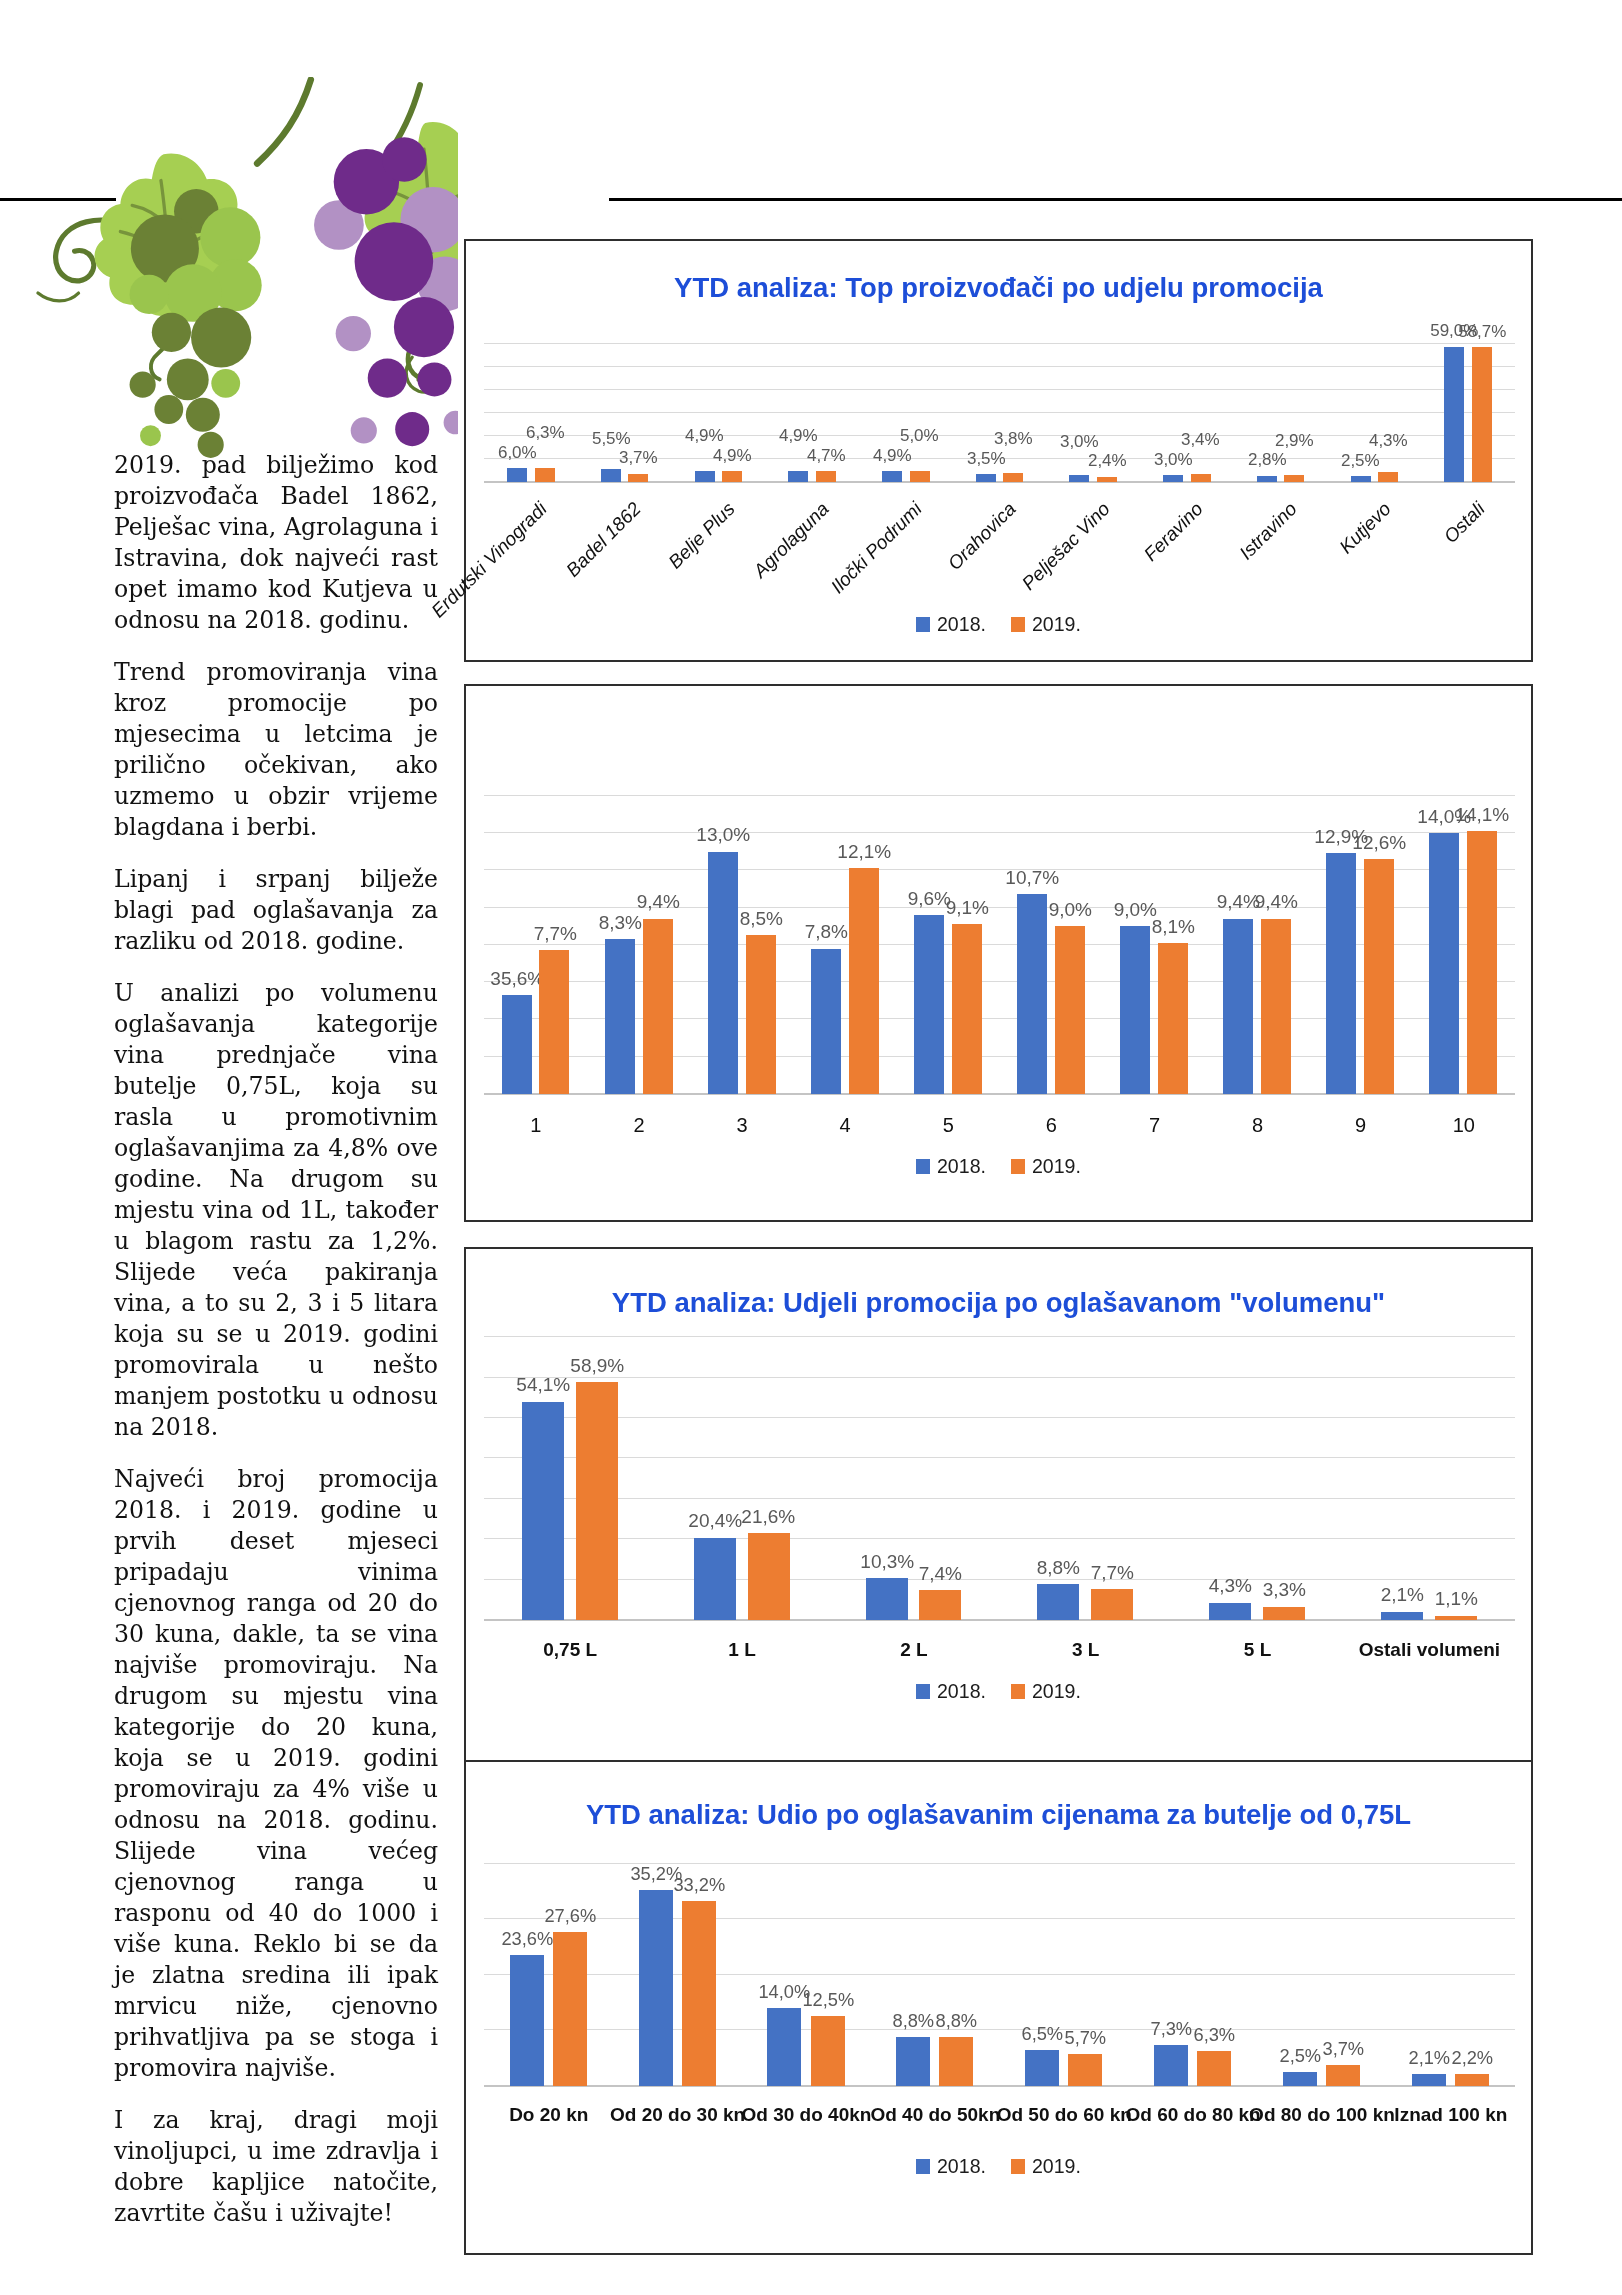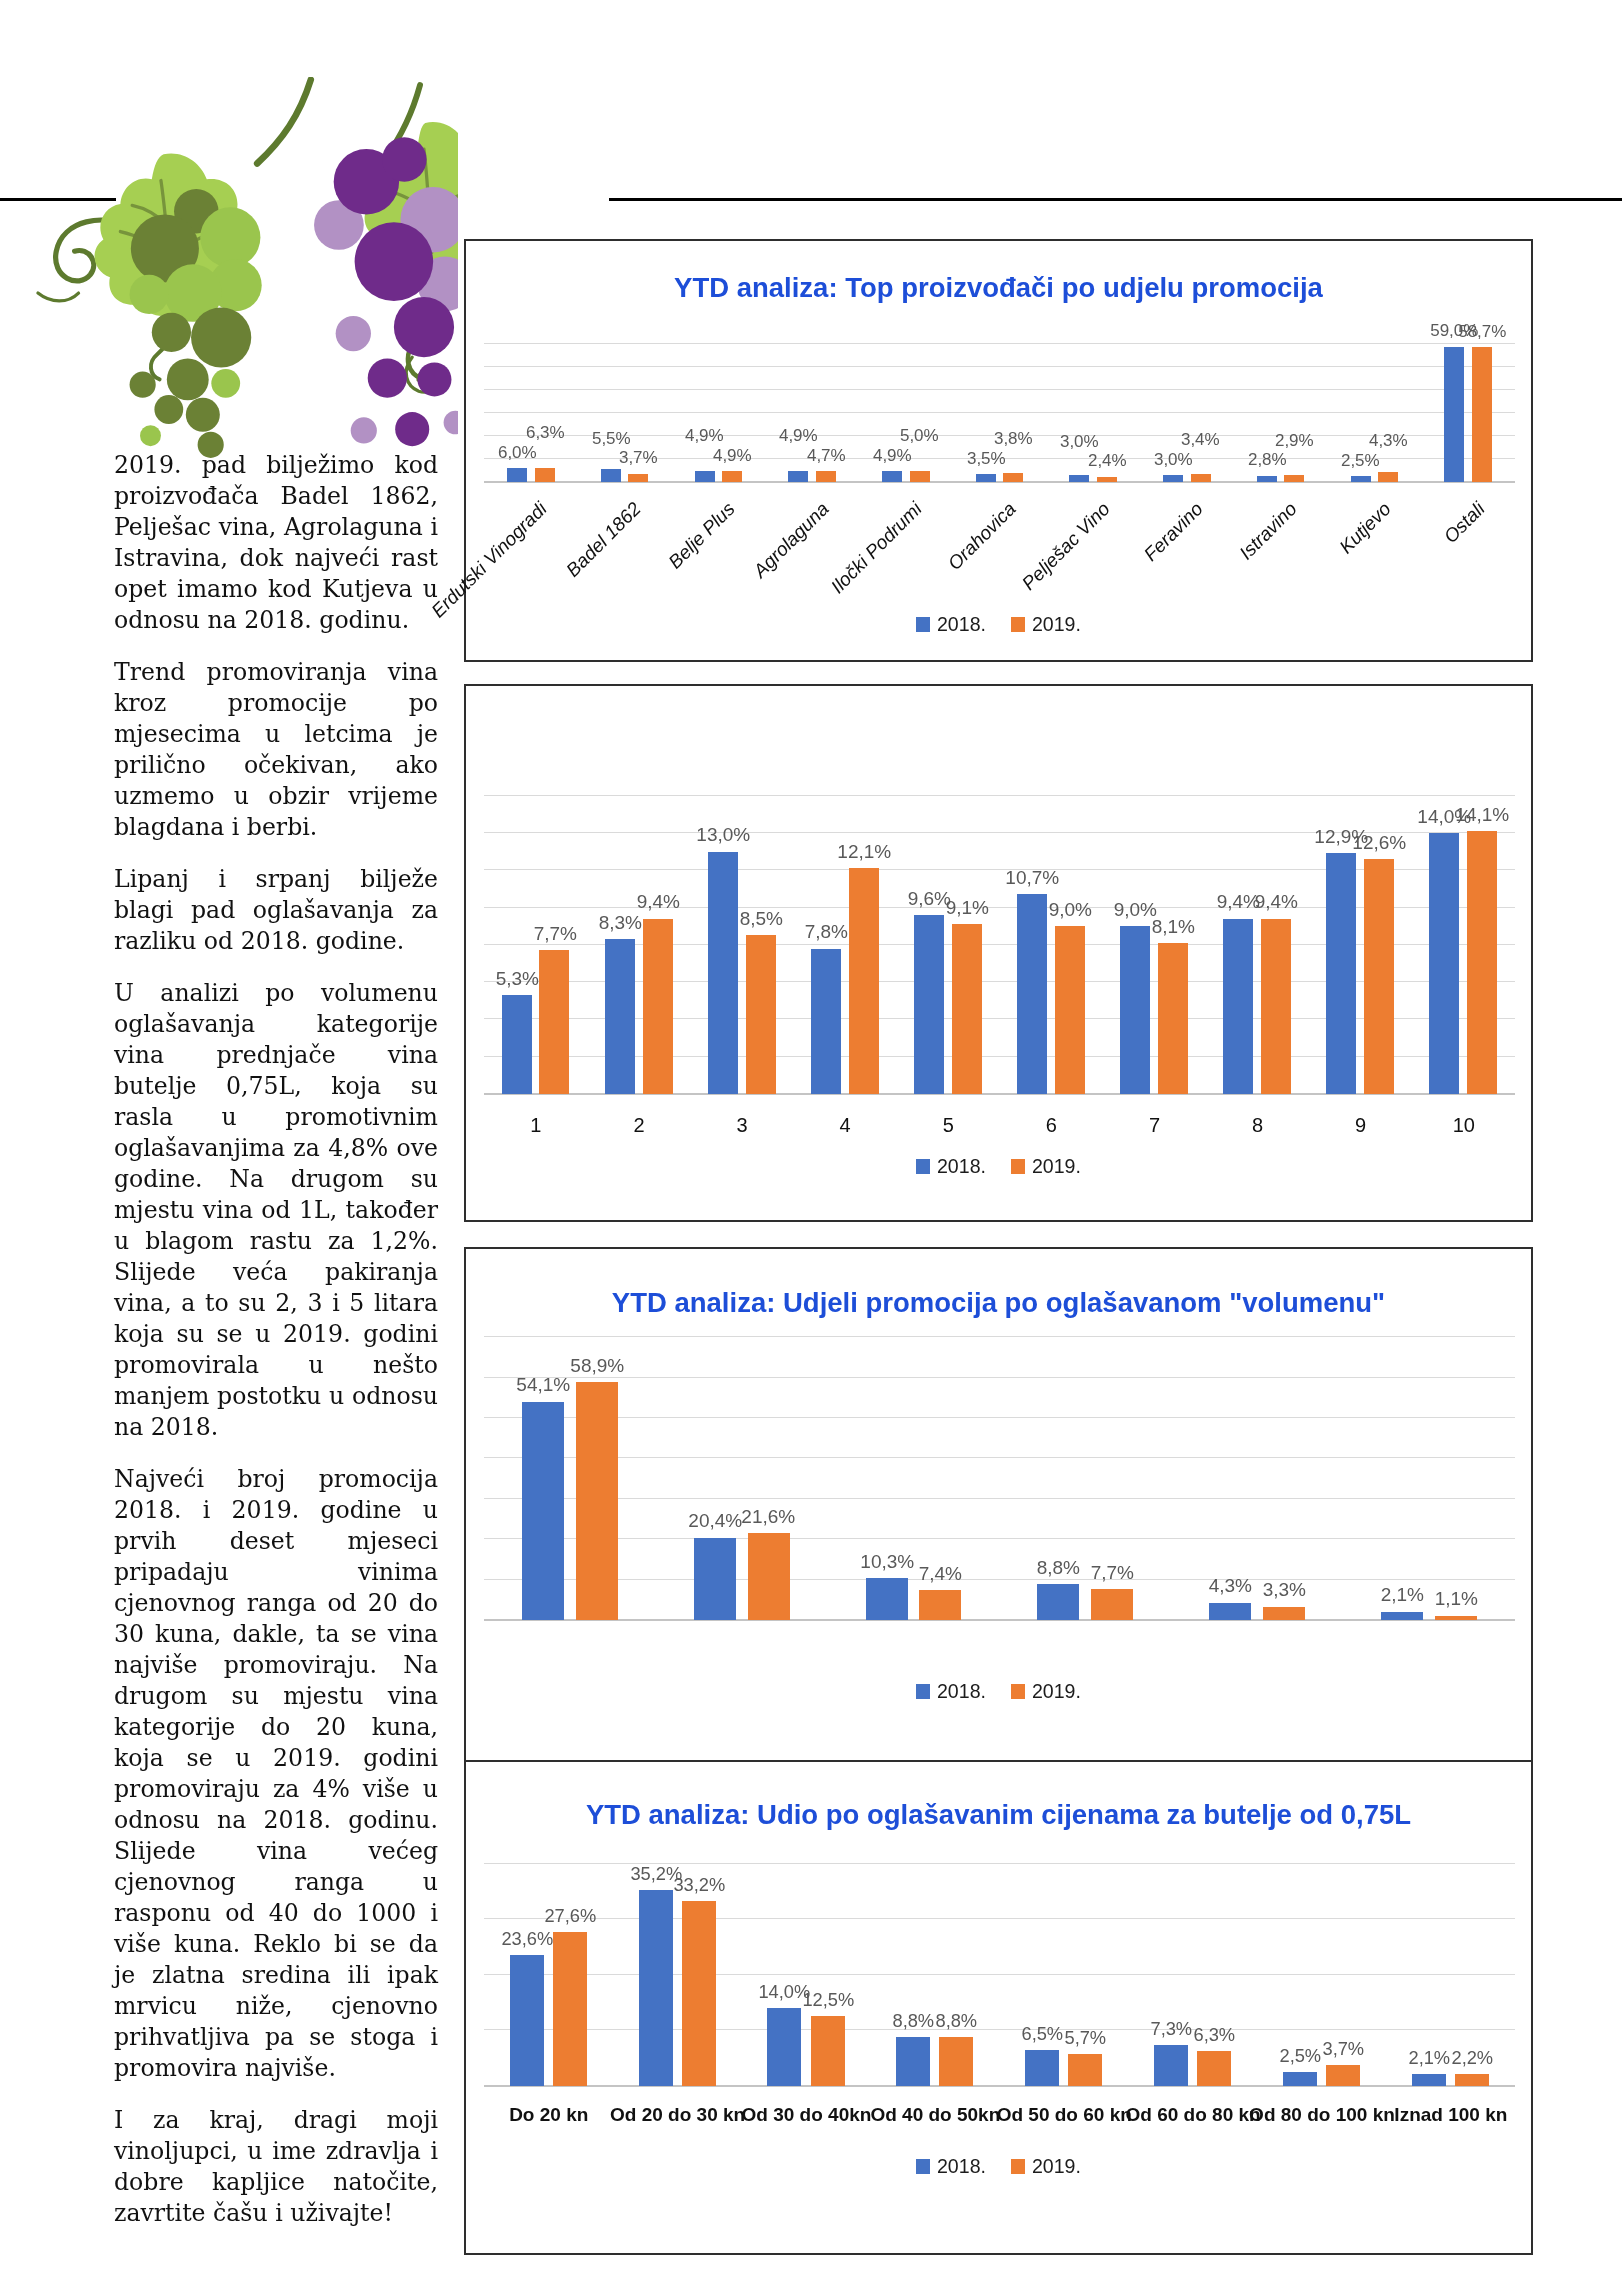--- a/index.html
+++ b/index.html
@@ -238,21 +238,21 @@
           <div class="gridline" style="bottom: 37px;"></div>
           <div class="gridline" style="bottom: 75px;"></div>
           <div class="gridline" style="bottom: 112px;"></div>
           <div class="gridline" style="bottom: 149px;"></div>
           <div class="gridline" style="bottom: 186px;"></div>
           <div class="gridline" style="bottom: 224px;"></div>
           <div class="gridline" style="bottom: 261px;"></div>
           <div class="gridline" style="bottom: 298px;"></div>
           <div class="axis-baseline"></div>
           <div class="bar" style="left: 17.5px; width: 30px; height: 99px; background: rgb(68, 114, 196);"></div>
-          <div class="vlabel" style="left: 33px; bottom: 104px;">5,3%</div>
+          <div class="vlabel" style="left: 33px; bottom: 104px;">35,6%</div>
           <div class="bar" style="left: 55px; width: 30px; height: 144px; background: rgb(237, 125, 49);"></div>
           <div class="vlabel" style="left: 71px; bottom: 149px;">7,7%</div>
           <div class="bar" style="left: 121px; width: 30px; height: 155px; background: rgb(68, 114, 196);"></div>
           <div class="vlabel" style="left: 136px; bottom: 160px;">8,3%</div>
           <div class="bar" style="left: 159px; width: 30px; height: 175px; background: rgb(237, 125, 49);"></div>
           <div class="vlabel" style="left: 174px; bottom: 181px;">9,4%</div>
           <div class="bar" style="left: 224px; width: 30px; height: 242px; background: rgb(68, 114, 196);"></div>
           <div class="vlabel" style="left: 239px; bottom: 248px;">13,0%</div>
           <div class="bar" style="left: 262px; width: 30px; height: 159px; background: rgb(237, 125, 49);"></div>
           <div class="vlabel" style="left: 277px; bottom: 164px;">8,5%</div>
@@ -337,20 +337,28 @@
           <div class="bar" style="left: 607px; width: 42px; height: 31px; background: rgb(237, 125, 49);"></div>
           <div class="vlabel" style="left: 628px; bottom: 36px;">7,7%</div>
           <div class="bar" style="left: 725px; width: 42px; height: 17.4px; background: rgb(68, 114, 196);"></div>
           <div class="vlabel" style="left: 746px; bottom: 22.6px;">4,3%</div>
           <div class="bar" style="left: 779px; width: 42px; height: 13.3px; background: rgb(237, 125, 49);"></div>
           <div class="vlabel" style="left: 800px; bottom: 18.6px; text-align: center;">3,3%</div>
           <div class="bar" style="left: 897px; width: 42px; height: 8.5px; background: rgb(68, 114, 196);"></div>
           <div class="vlabel" style="left: 918px; bottom: 13.7px;">2,1%</div>
           <div class="bar" style="left: 951px; width: 42px; height: 4.4px; background: rgb(237, 125, 49);"></div>
           <div class="vlabel" style="left: 972px; bottom: 9.7px;">1,1%</div>
+        </div>
+      <div class="chart-xaxis">
+          <span class="cat" style="left: 8.333%;">0,75 L</span>
+          <span class="cat" style="left: 25%;">1 L</span>
+          <span class="cat" style="left: 41.667%;">2 L</span>
+          <span class="cat" style="left: 58.333%;">3 L</span>
+          <span class="cat" style="left: 75%;">5 L</span>
+          <span class="cat" style="left: 91.667%;">Ostali volumeni</span>
         </div>
       <div class="chart-legend">
           <span class="legend-item">
             <span class="swatch" style="background: rgb(68, 114, 196);"></span>
             <span class="legend-text">2018.</span>
           </span>
           <span class="legend-item">
             <span class="swatch" style="background: rgb(237, 125, 49);"></span>
             <span class="legend-text">2019.</span>
           </span>

